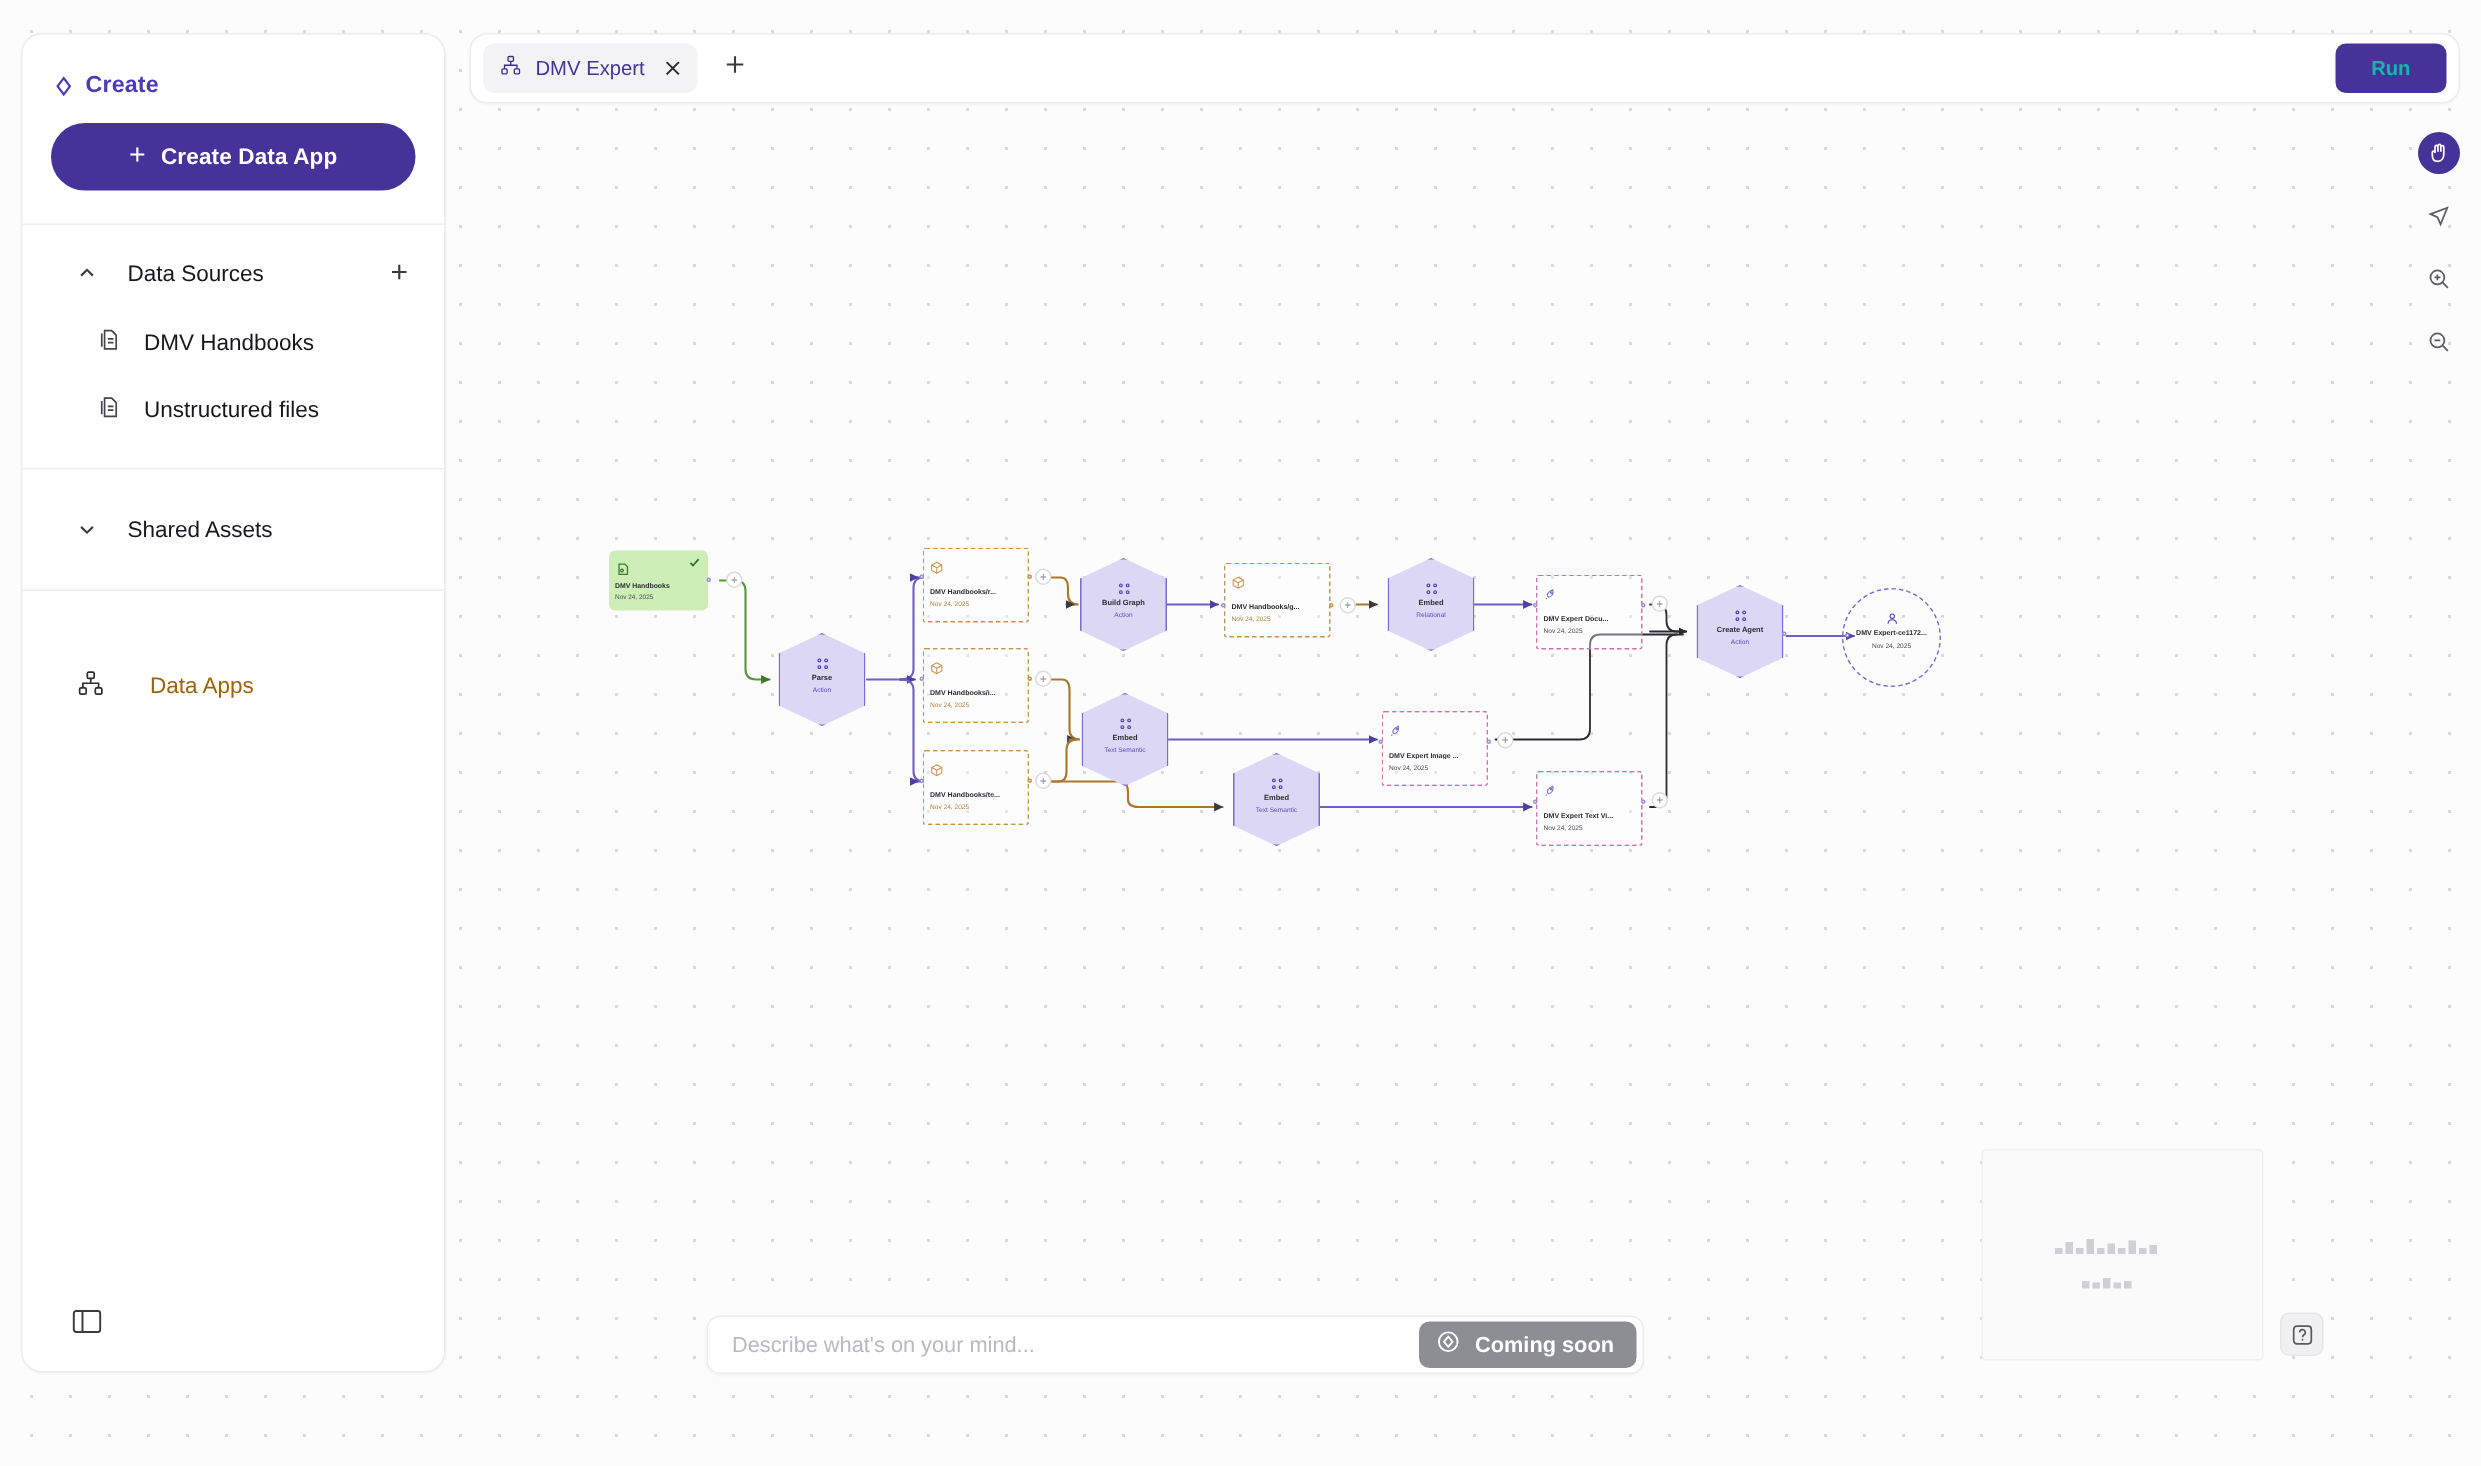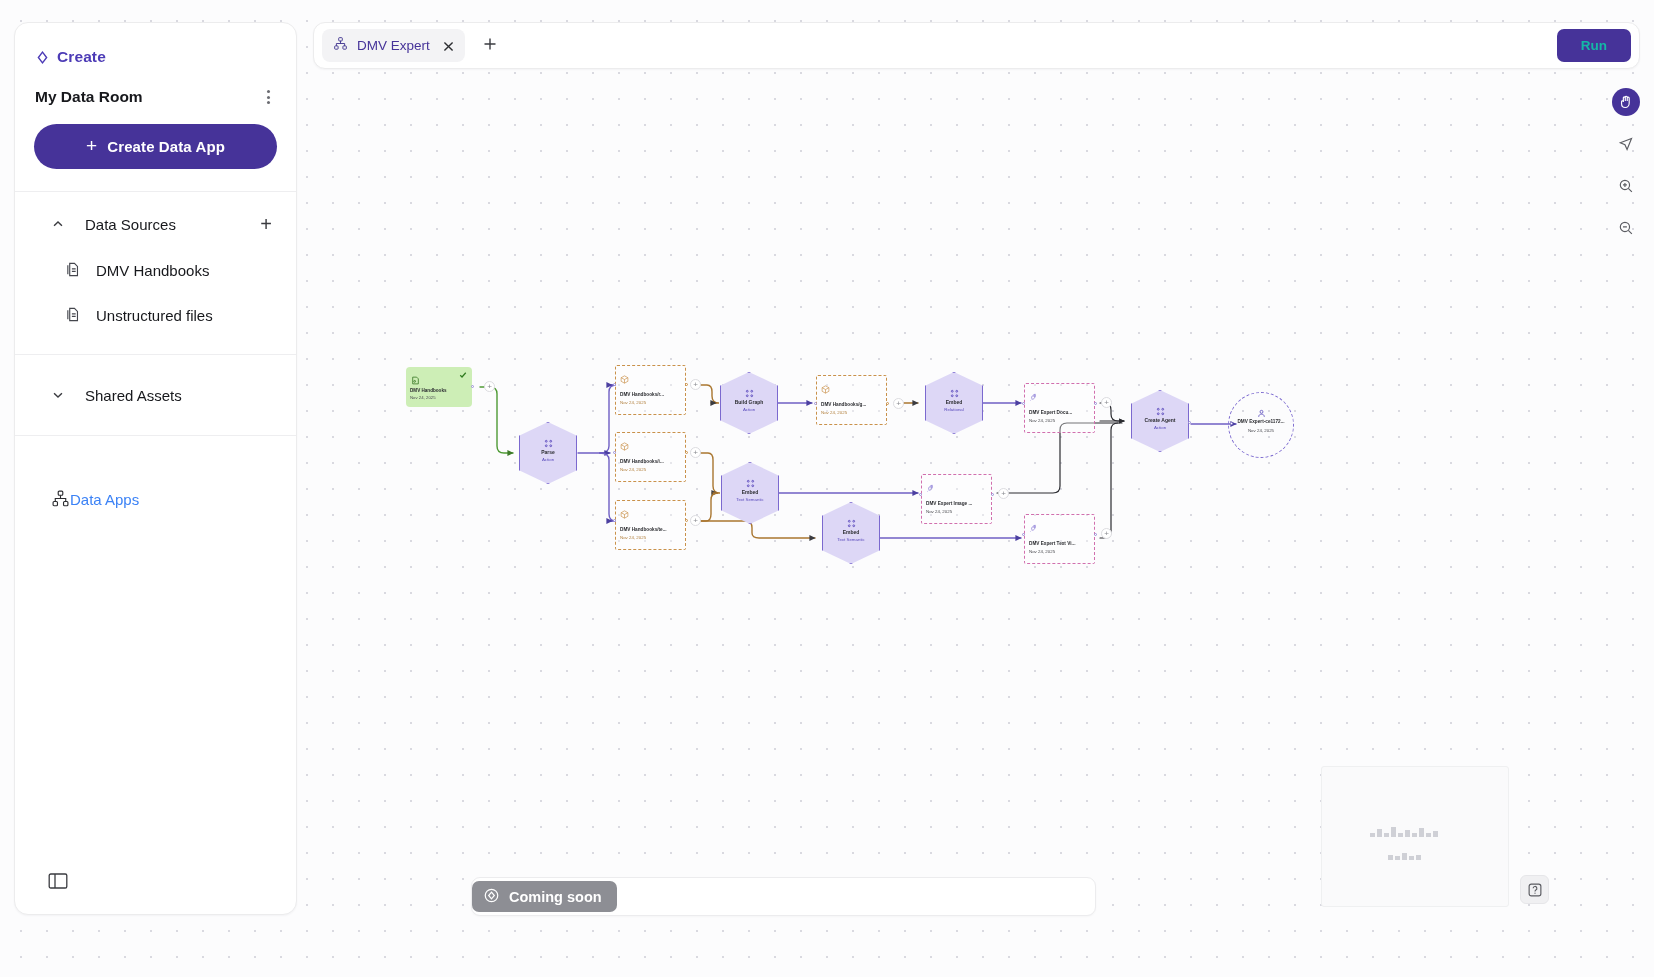--- a/index.html
+++ b/index.html
@@ -64,23 +64,23 @@
   }
   .sect-label { font-size:15px; color:#17181c; flex:1; }
   .sect-plus { color:#3a3b40; font-size:20px; font-weight:300; line-height:1; cursor:pointer; margin-right:2px; }
   .ds-item {
     display:flex; align-items:center; gap:14px;
     height: 45px; padding-left: 50px;
     font-size:15px; color:#17181c; cursor:pointer;
   }
   .ds-item svg { flex:none; color:#44464d; }
   .mg-item {
-    display:flex; align-items:center; gap:0;
+    display:flex; align-items:center; gap:30px;
     height: 45px; padding-left: 36px;
-    font-size:15px; color:#3b82f6; cursor:pointer;
+    font-size:15px; color:#a16207; cursor:pointer;
   }
   .collapse-btn {
     position:absolute; left: 32px; bottom: 20px;
     width:24px; height:24px; cursor:pointer; color:#3a3b40;
   }
 
   
   #topbar {
     position:absolute; left:313px; top:22px;
     width: 1327px; height: 47px;
@@ -498,28 +498,20 @@
   <div id="sidebar">
     <div class="brand">
       <span>
         <svg width="15" height="15" viewBox="0 0 16 16" fill="none" stroke="#4c3bb6" stroke-width="1.5">
           <path d="M8 2.2 L12.4 8 L8 13.8 L3.6 8 z"></path>
         </svg>
       </span>
       <span>Create</span>
     </div>
 
-    <div class="room-row">
-      <div class="room-title">My Data Room</div>
-      <div class="kebab">
-          <i></i>
-          <i></i>
-          <i></i>
-        </div>
-    </div>
 
     <div class="cda-wrap">
       <button class="cda-btn">
         <span class="plus">+</span>
         <span>Create Data App</span>
       </button>
     </div>
 
     <div class="sb-sep"></div>
 
@@ -655,20 +647,21 @@
 
   <div id="help">
     <svg width="16" height="16" viewBox="0 0 18 18" fill="none" stroke="#5a5b61" stroke-width="1.3">
       <rect x="2.4" y="2.4" width="13.2" height="13.2" rx="2.4"></rect>
       <path d="M6.9 7a2.1 2.1 0 1 1 3 2c-.6.5-.9.9-.9 1.7"></path>
         <circle cx="9" cy="12.6" r=".7" fill="#5a5b61" stroke="none"></circle>
     </svg>
   </div>
 
   <div id="chatbar">
+    <input type="text" value="" placeholder="Describe what's on your mind..." style="">
     <div class="soon">
       <span>
         <svg width="17" height="17" viewBox="0 0 18 18" fill="none" stroke="#ffffff" stroke-width="1.3">
           <circle cx="9" cy="9" r="6.6"></circle>
             <path d="M9 5.4 L12 9 L9 12.6 L6 9 z"></path>
         </svg>
       </span>
       <span>Coming soon</span>
     </div>
   </div>

